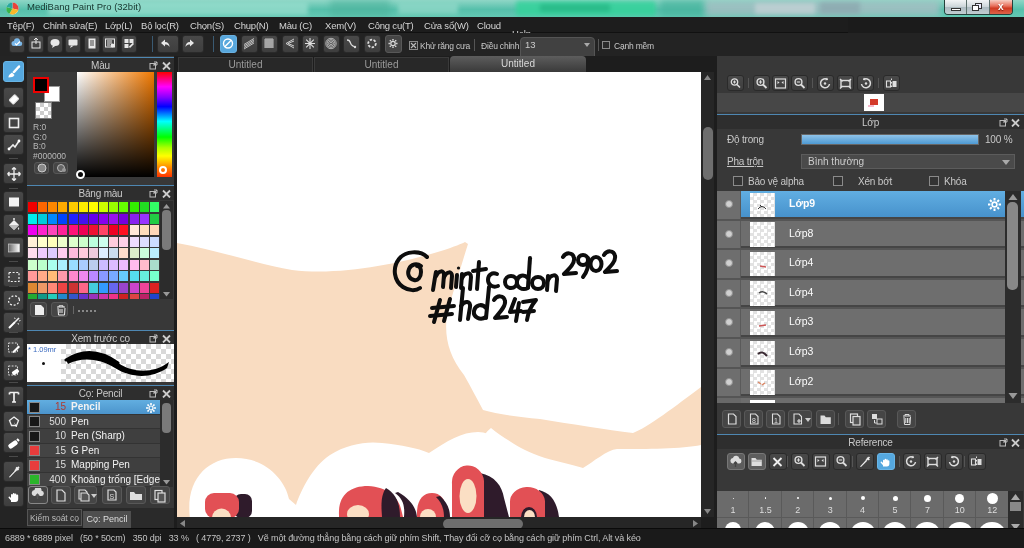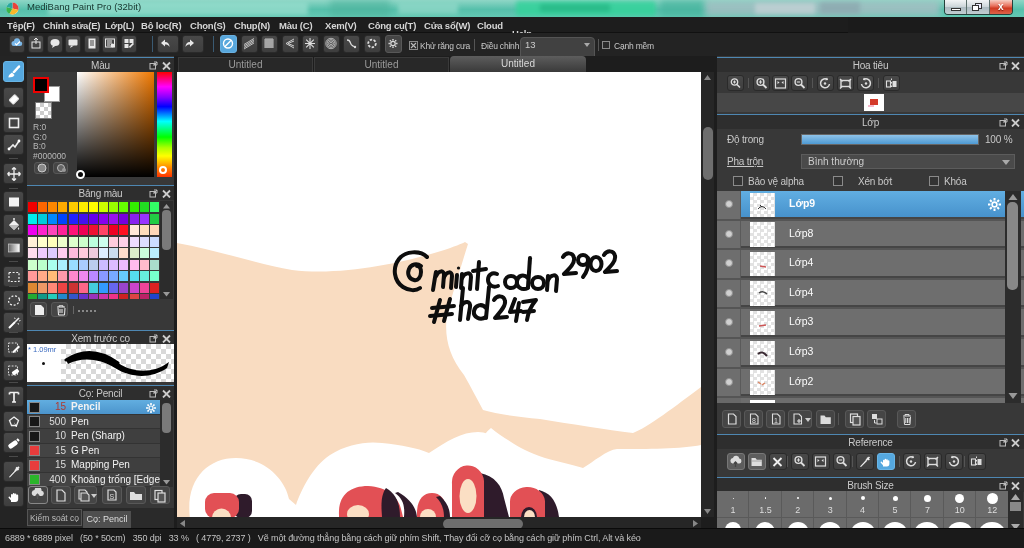--- a/index.html
+++ b/index.html
@@ -41,21 +41,21 @@
           <div style="position:absolute;left:6px;top:8px;width:10px;height:3px;background:#fff;border:1px solid #333;"></div>
         </div>
   <div style="width:23px;height:15px;background:linear-gradient(#f2f5f6,#cdd6da 45%,#aebcc2 50%,#c4cfd4);border-right:1px solid #5a6e6a;position:relative;">
     <div style="position:absolute;left:8px;top:3px;width:7px;height:6px;border:1px solid #333;background:#eef;"></div>
     <div style="position:absolute;left:5px;top:5px;width:7px;height:6px;border:1px solid #333;background:#fff;"></div>
   </div>
   <div style="width:23px;height:15px;background:linear-gradient(#f7cfc4,#e8705c 40%,#cf3a22 55%,#e06a50);position:relative;color:#fff;font-size:10px;font-weight:bold;text-align:center;line-height:14px;text-shadow:0 1px 1px #7a1a0a;">x</div>
  </div>
 </div>
 
-<div class="abs" style="left:0;top:17px;width:848px;height:16px;background:#1d1d1d;border-bottom:1px solid #111;font-weight:bold;">
+<div class="abs" style="left:0;top:17px;width:848px;height:16px;background:#1d1d1d;border-bottom:1px solid #111;">
 <div class="abs" style="left:7px;top:3px;font-size:9.5px;letter-spacing:-0.2px;color:#d6d6d6;">Tệp(F)</div>
 <div class="abs" style="left:43px;top:3px;font-size:9.5px;letter-spacing:-0.2px;color:#d6d6d6;">Chỉnh sửa(E)</div>
 <div class="abs" style="left:105px;top:3px;font-size:9.5px;letter-spacing:-0.2px;color:#d6d6d6;">Lớp(L)</div>
 <div class="abs" style="left:141px;top:3px;font-size:9.5px;letter-spacing:-0.2px;color:#d6d6d6;">Bộ lọc(R)</div>
 <div class="abs" style="left:190px;top:3px;font-size:9.5px;letter-spacing:-0.2px;color:#d6d6d6;">Chọn(S)</div>
 <div class="abs" style="left:234px;top:3px;font-size:9.5px;letter-spacing:-0.2px;color:#d6d6d6;">Chụp(N)</div>
 <div class="abs" style="left:279px;top:3px;font-size:9.5px;letter-spacing:-0.2px;color:#d6d6d6;">Màu (C)</div>
 <div class="abs" style="left:325px;top:3px;font-size:9.5px;letter-spacing:-0.2px;color:#d6d6d6;">Xem(V)</div>
 <div class="abs" style="left:368px;top:3px;font-size:9.5px;letter-spacing:-0.2px;color:#d6d6d6;">Công cụ(T)</div>
 <div class="abs" style="left:424px;top:3px;font-size:9.5px;letter-spacing:-0.2px;color:#d6d6d6;">Cửa sổ(W)</div>
@@ -706,26 +706,20 @@
  <svg width="9" height="13" style="position:absolute;left:1px;">
           <path d="M2,6.5 L7,3 L7,10 Z" fill="#888"></path>
         </svg>
  <div class="abs" style="left:266px;top:1.5px;width:80px;height:10px;background:#6e6e6e;border-radius:5px;"></div>
  <svg width="9" height="13" style="position:absolute;right:1px;">
           <path d="M7,6.5 L2,3 L2,10 Z" fill="#888"></path>
         </svg>
       </div>
 </div>
 <div class="abs" style="left:717px;top:56px;width:307px;height:472px;background:#383838;">
-<div class="phd" style="left:0;top:1px;width:307px;">Hoa tiêu<svg class="pico" style="right:16px;" width="9" height="9">
-          <rect x="1" y="2.5" width="5.5" height="5.5" fill="none" stroke="#bbb"></rect>
-          <path d="M4,4 h4 v-3 h-3 M8,1 L5,4" stroke="#bbb" fill="none"></path>
-        </svg><svg class="pico" style="right:4px;" width="9" height="9">
-          <path d="M1,1.5 L8,8.5 M8,1.5 L1,8.5" stroke="#ccc" stroke-width="1.8"></path>
-        </svg></div>
 <div class="btn" style="left:10px;top:19px;width:17px;height:16px;">
         <svg style="position:absolute;left:1px;top:1px;" width="13" height="13" viewBox="0 0 13 13">
           <circle cx="5.5" cy="5" r="3.2" fill="none" stroke="#ddd" stroke-width="1.3"></circle>
           <path d="M8,7.5 L11,10.5" stroke="#ddd" stroke-width="1.5"></path>
           <path d="M4,5 h3 M5.5,3.5 v3" stroke="#ddd" stroke-width="1"></path>
         </svg>
       </div>
 <div class="btn" style="left:36px;top:19px;width:17px;height:16px;">
         <svg style="position:absolute;left:1px;top:1px;" width="13" height="13" viewBox="0 0 13 13">
           <circle cx="5.5" cy="5" r="3.4" fill="none" stroke="#ddd" stroke-width="1.4"></circle>
@@ -1031,26 +1025,20 @@
         <svg style="position:absolute;left:1px;top:1px;" width="13" height="13" viewBox="0 0 13 13">
           <rect x="1.5" y="4" width="4" height="6" fill="none" stroke="#ddd" stroke-width="1.1"></rect>
           <rect x="7.5" y="4" width="4" height="6" fill="#ddd"></rect>
           <path d="M6.5,1.5 v1.5 M6.5,5 v1.5 M6.5,8.5 v1.5" stroke="#ddd"></path>
         </svg>
       </div>
 <div class="abs" style="left:70px;top:400px;width:1px;height:11px;background:#555;"></div>
 <div class="abs" style="left:135px;top:400px;width:1px;height:11px;background:#555;"></div>
 <div class="abs" style="left:182px;top:400px;width:1px;height:11px;background:#555;"></div>
 <div class="abs" style="left:247px;top:400px;width:1px;height:11px;background:#555;"></div>
-<div class="phd" style="left:0;top:421px;width:307px;">Brush Size<svg class="pico" style="right:16px;" width="9" height="9">
-          <rect x="1" y="2.5" width="5.5" height="5.5" fill="none" stroke="#bbb"></rect>
-          <path d="M4,4 h4 v-3 h-3 M8,1 L5,4" stroke="#bbb" fill="none"></path>
-        </svg><svg class="pico" style="right:4px;" width="9" height="9">
-          <path d="M1,1.5 L8,8.5 M8,1.5 L1,8.5" stroke="#ccc" stroke-width="1.8"></path>
-        </svg></div>
 <div class="abs" style="left:0;top:435px;width:291px;height:42px;background:#6b6b6b;overflow:hidden;">
 <div class="abs" style="left:0.0px;top:0;width:32.4px;height:27px;border-right:1px solid #5a5a5a;border-bottom:1px solid #5a5a5a;">
           <div class="abs" style="left:15.5px;top:6.5px;width:1px;height:1px;background:#fff;border-radius:50%;"></div>
           <div class="abs" style="left:0;top:14px;width:32px;text-align:center;font-size:9px;color:#ddd;">1</div>
         </div>
 <div class="abs" style="left:0.0px;top:27px;width:32.4px;height:15px;border-right:1px solid #5a5a5a;overflow:hidden;">
           <div class="abs" style="left:8px;top:4px;width:16px;height:16px;background:#fff;border-radius:50%;"></div>
         </div>
 <div class="abs" style="left:32.4px;top:0;width:32.4px;height:27px;border-right:1px solid #5a5a5a;border-bottom:1px solid #5a5a5a;">
           <div class="abs" style="left:15.25px;top:6.25px;width:1.5px;height:1.5px;background:#fff;border-radius:50%;"></div>

